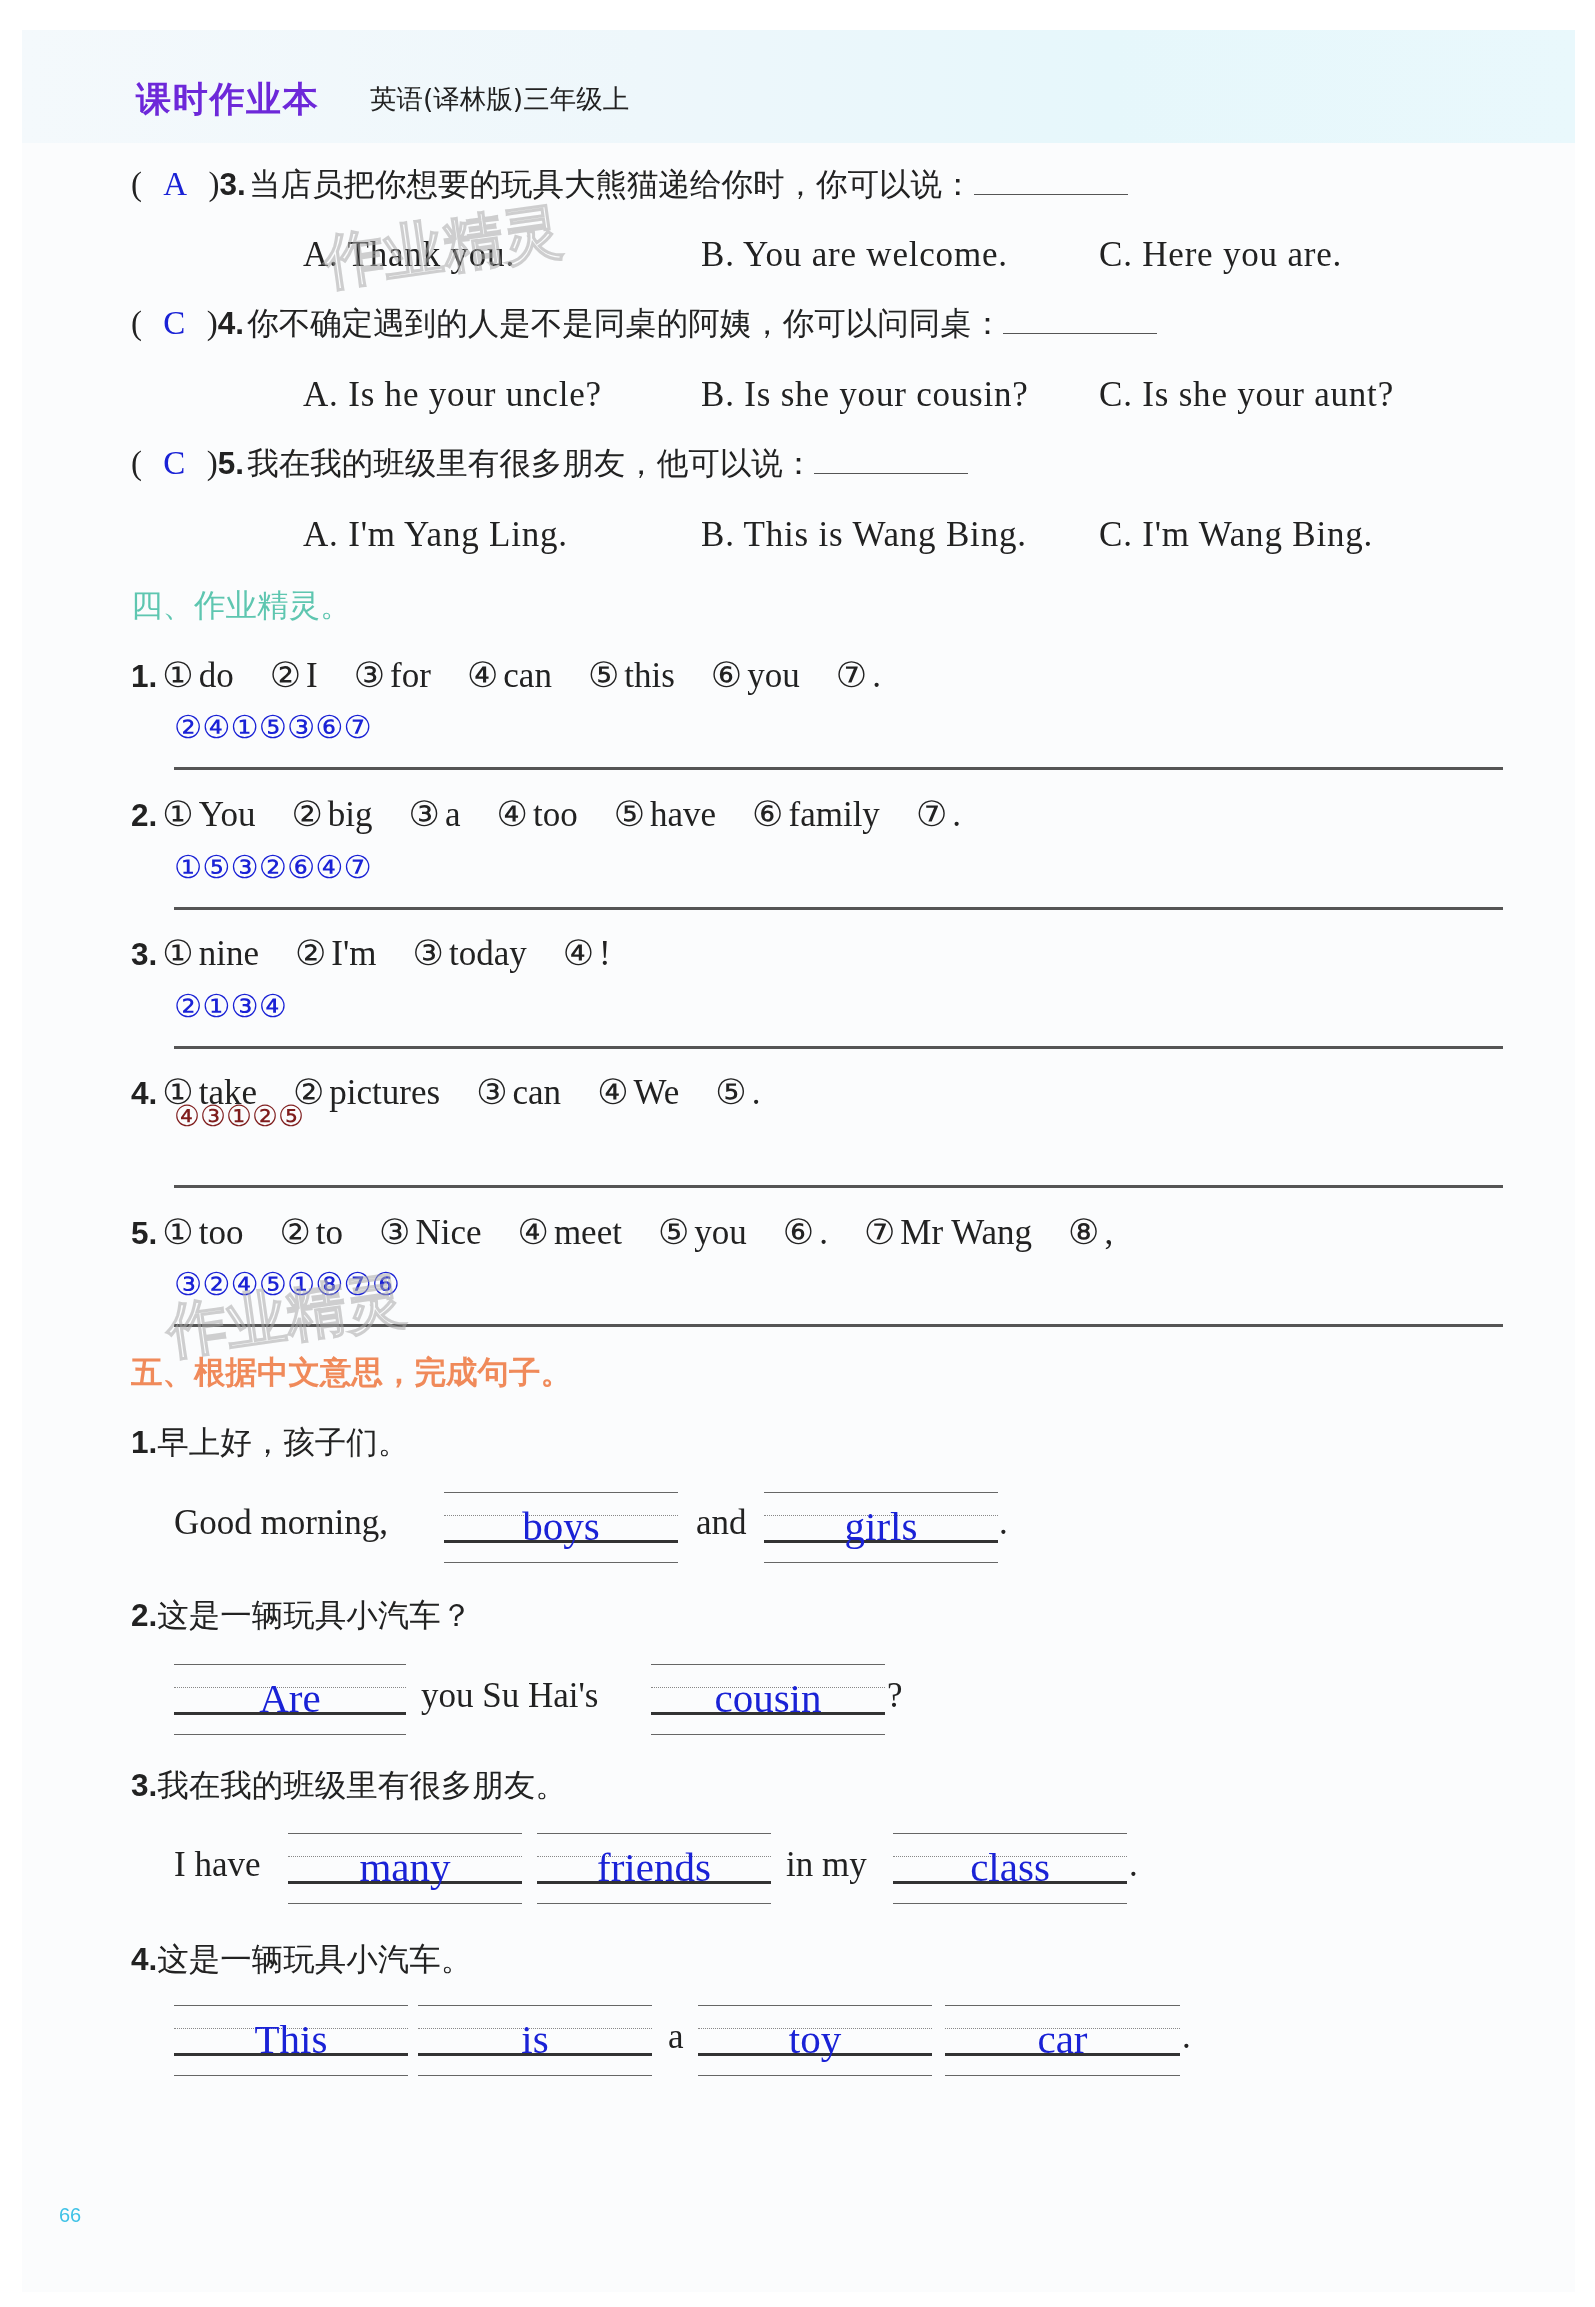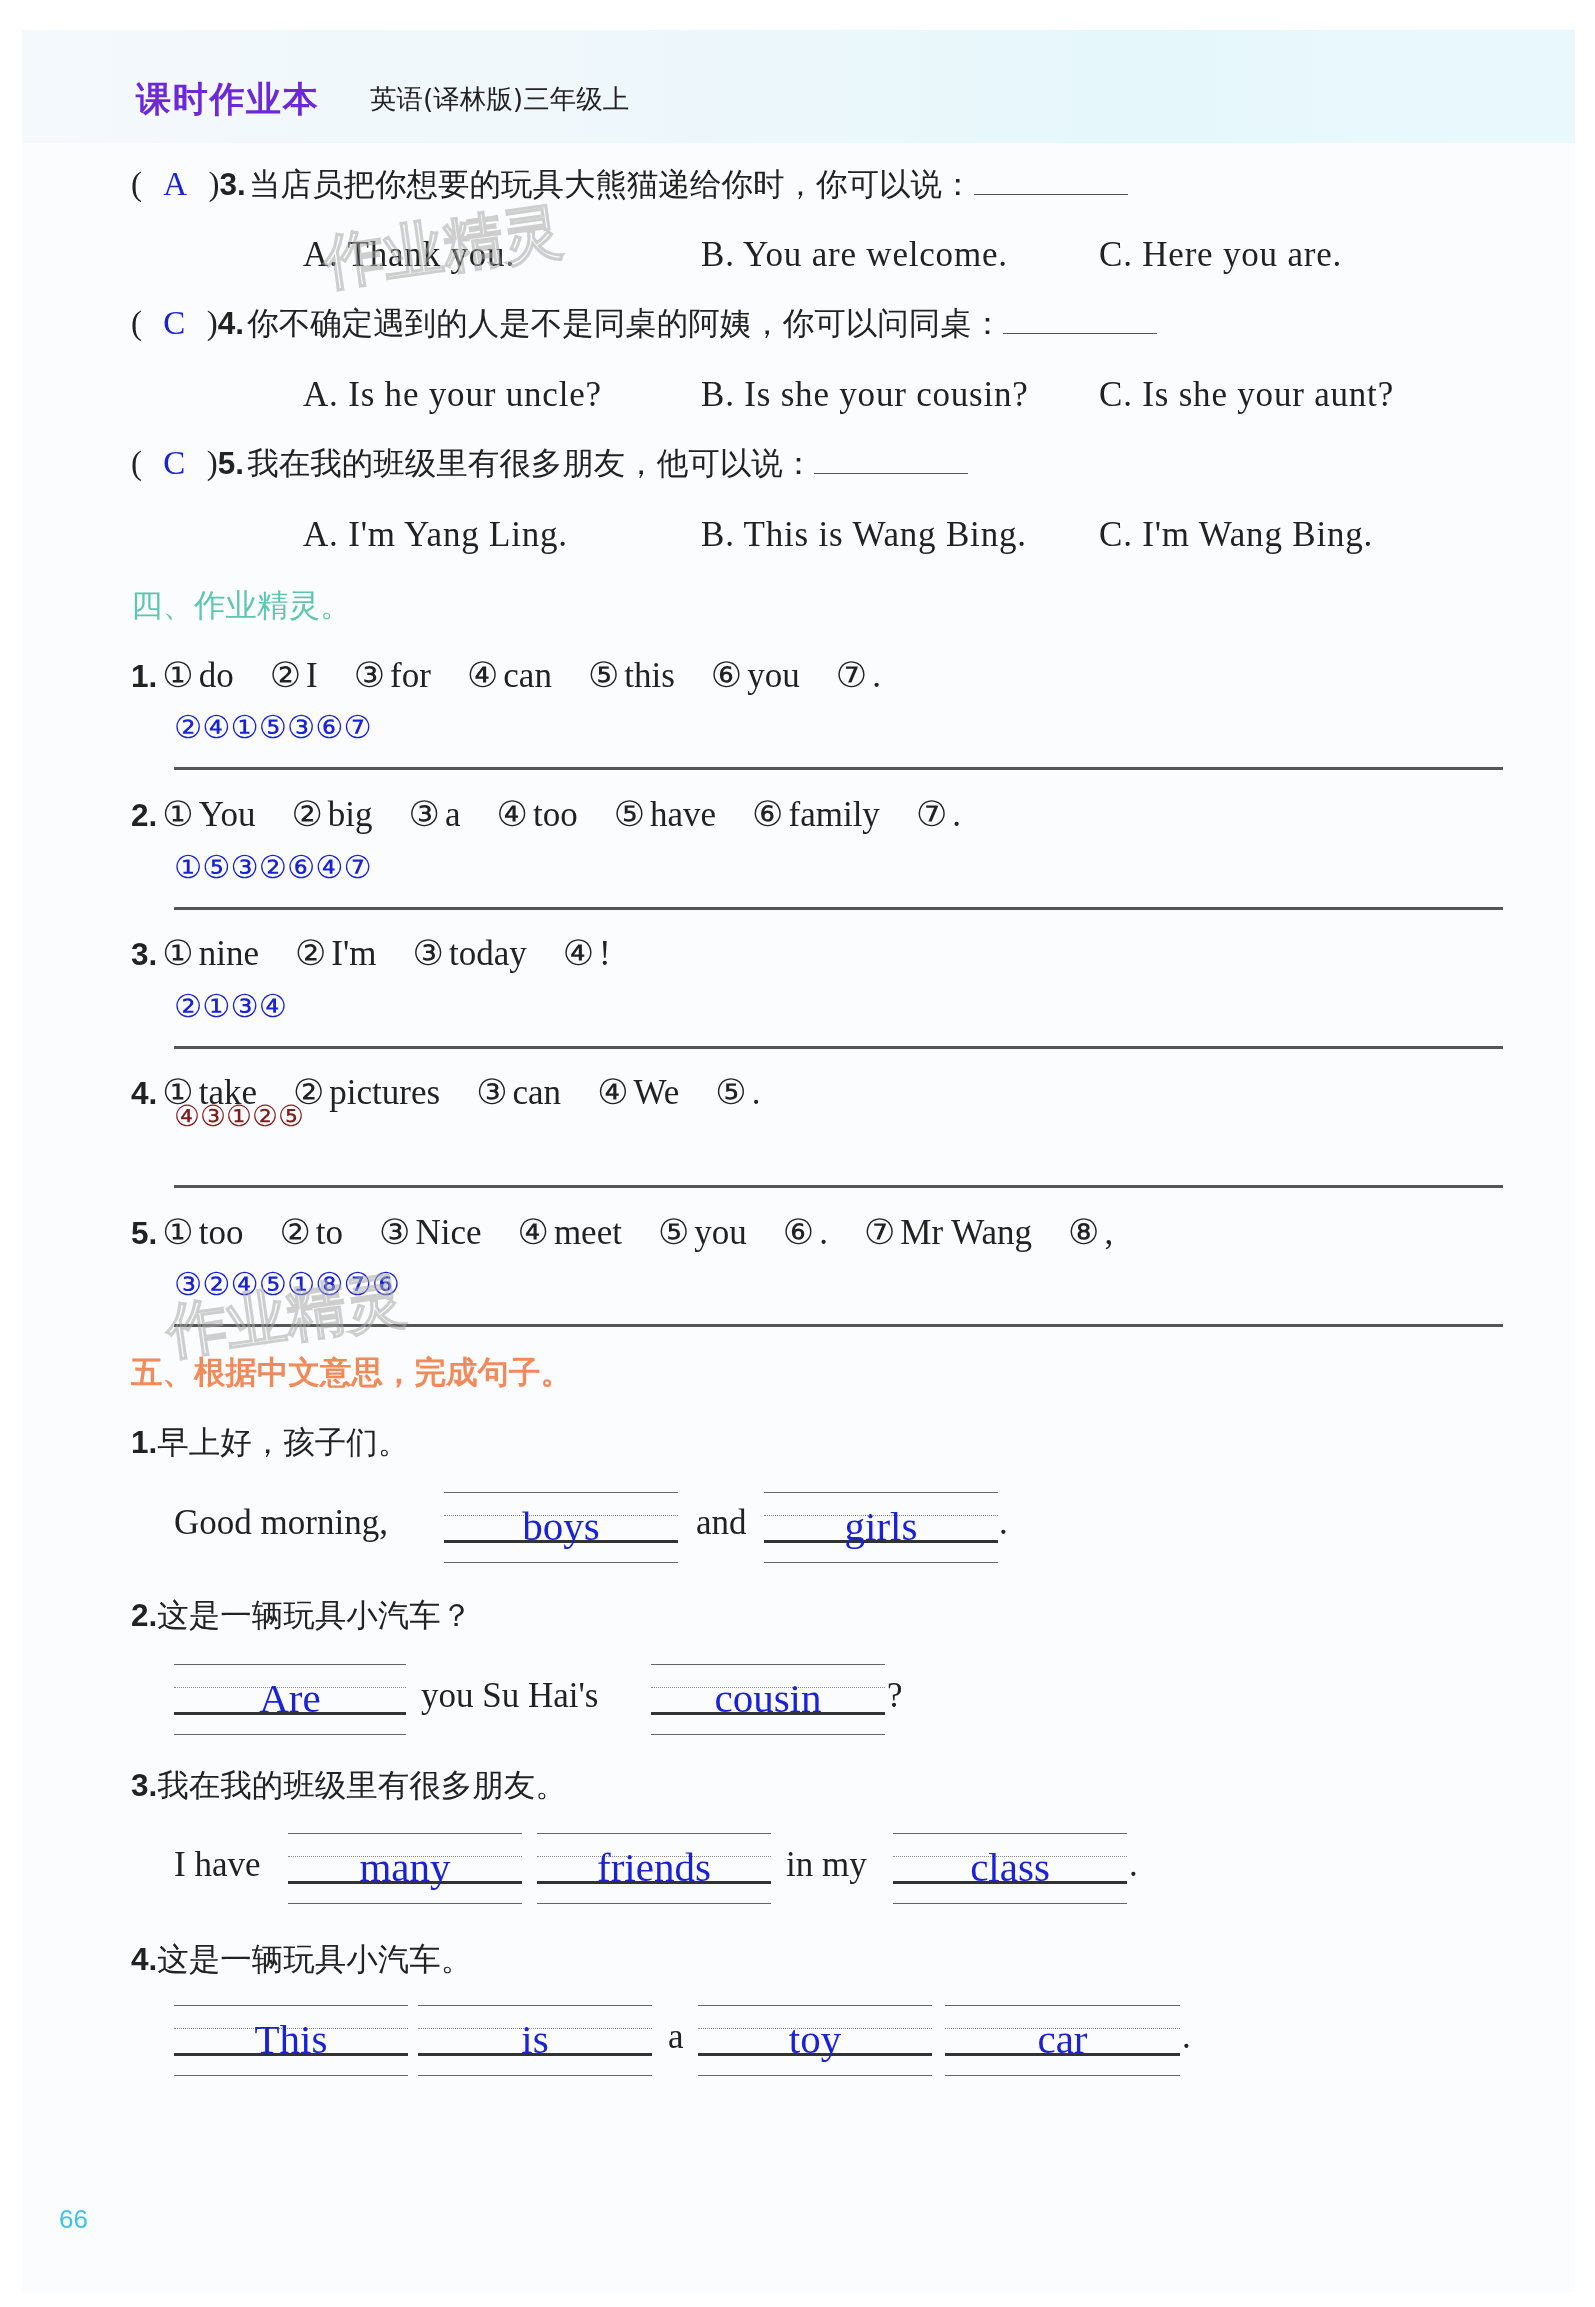--- a/index.html
+++ b/index.html
@@ -24,21 +24,21 @@
   .words .w{margin-right:36px;}
   .hline{position:absolute;left:174px;width:1329px;height:2.5px;background:#555;}
   .grid{position:absolute;height:71px;}
   .grid .t{position:absolute;left:0;right:0;top:0;border-top:1.7px solid #666;}
   .grid .d{position:absolute;left:0;right:0;top:23px;border-top:1.7px dotted #888;}
   .grid .b{position:absolute;left:0;right:0;top:48px;border-top:3.3px solid #333;}
   .grid .u{position:absolute;left:0;right:0;top:70px;border-top:1.7px solid #666;}
   .grid .fill{position:absolute;left:0;right:0;top:10px;text-align:center;font-size:41px;color:#1a22d6;
               font-family:"Liberation Serif",serif;}
   .txt{position:absolute;font-size:35px;color:#222;white-space:nowrap;}
-  .pagenum{position:absolute;left:59px;top:2204px;font-family:"Liberation Sans",sans-serif;font-size:26px;color:#3fc2e6;}
+  .pagenum{position:absolute;left:59px;top:2204px;font-family:"Liberation Sans",sans-serif;font-size:20px;color:#3fc2e6;}
   .watermark{position:absolute;font-family:"DejaVu Sans",sans-serif;font-weight:bold;font-size:60px;
        color:transparent;-webkit-text-stroke:1.2px #aaa;transform:rotate(-8deg);opacity:.55;}
 </style>
 </head>
 <body>
 
 <div class="page"></div>
 <div class="header-band"></div>
 <div class="book-title">课时作业本</div>
 <div class="book-subtitle">英语(译林版)三年级上</div>

